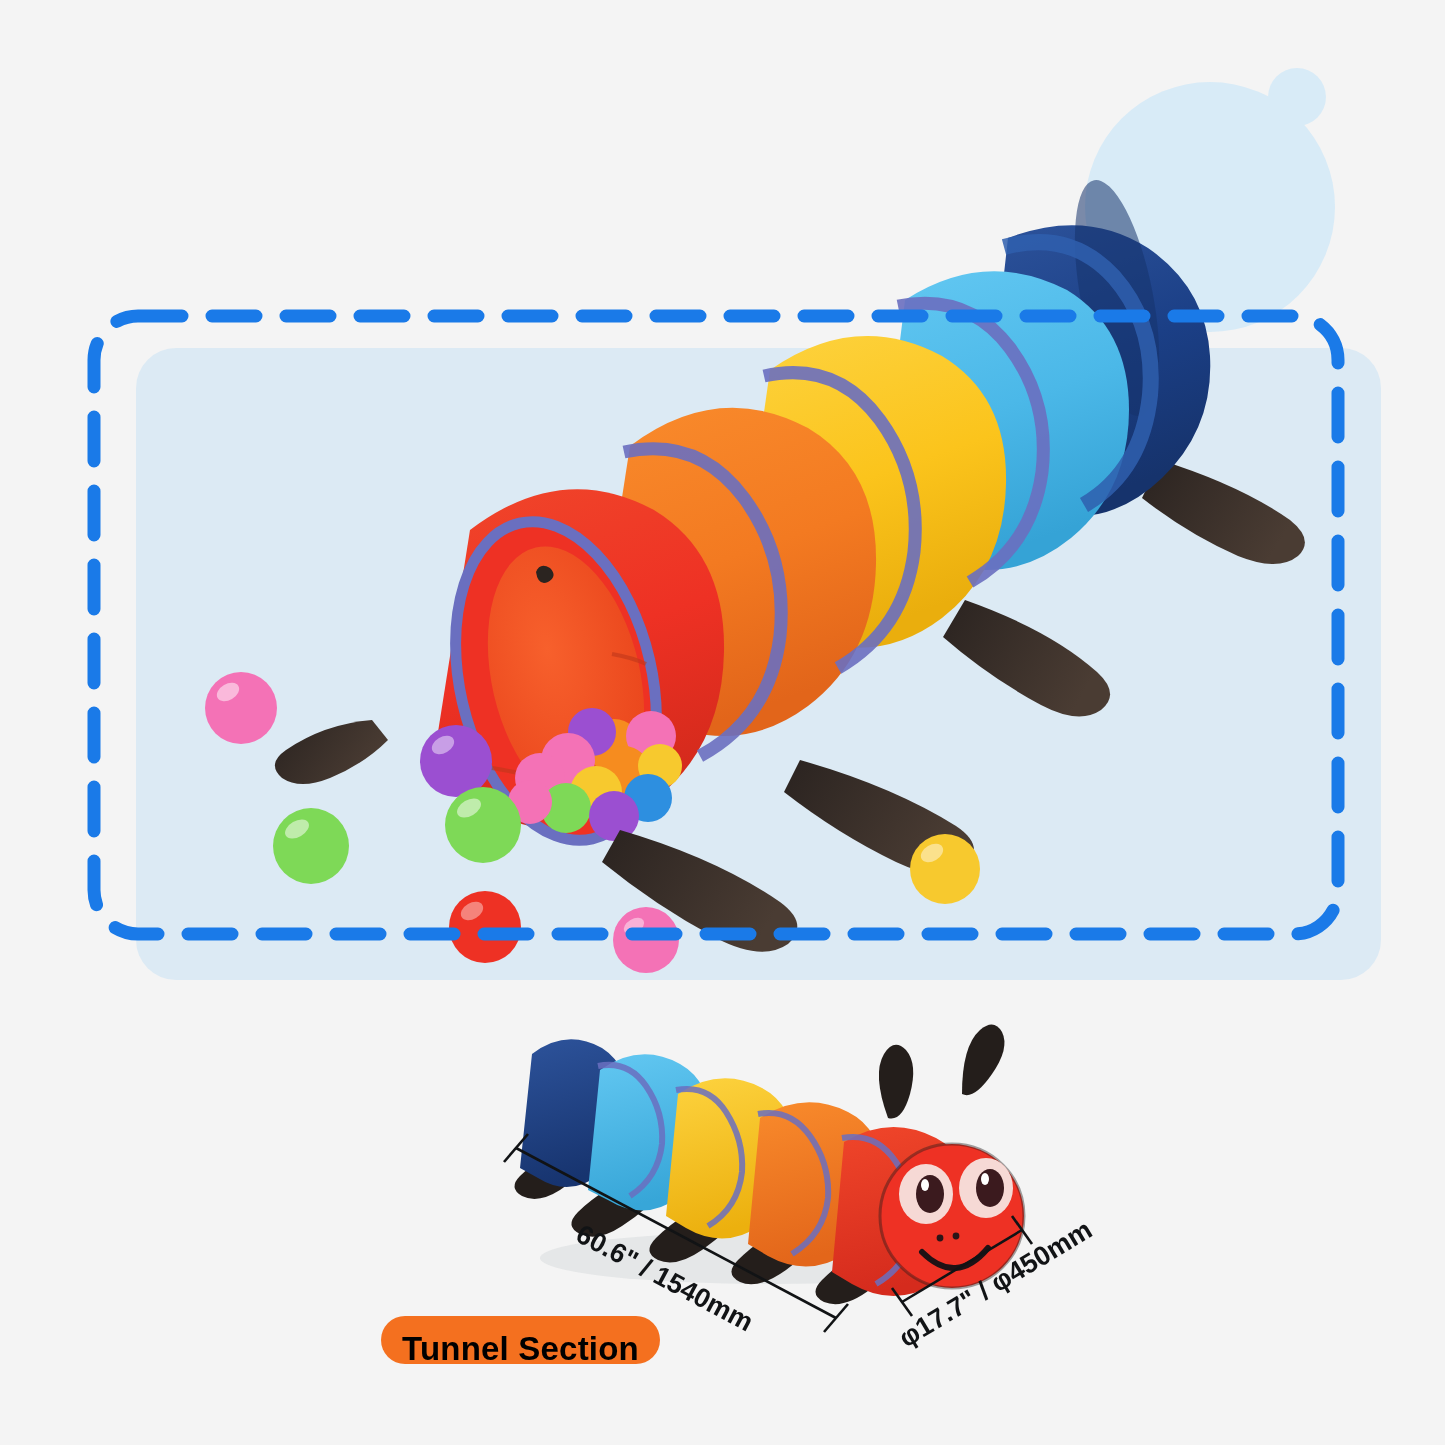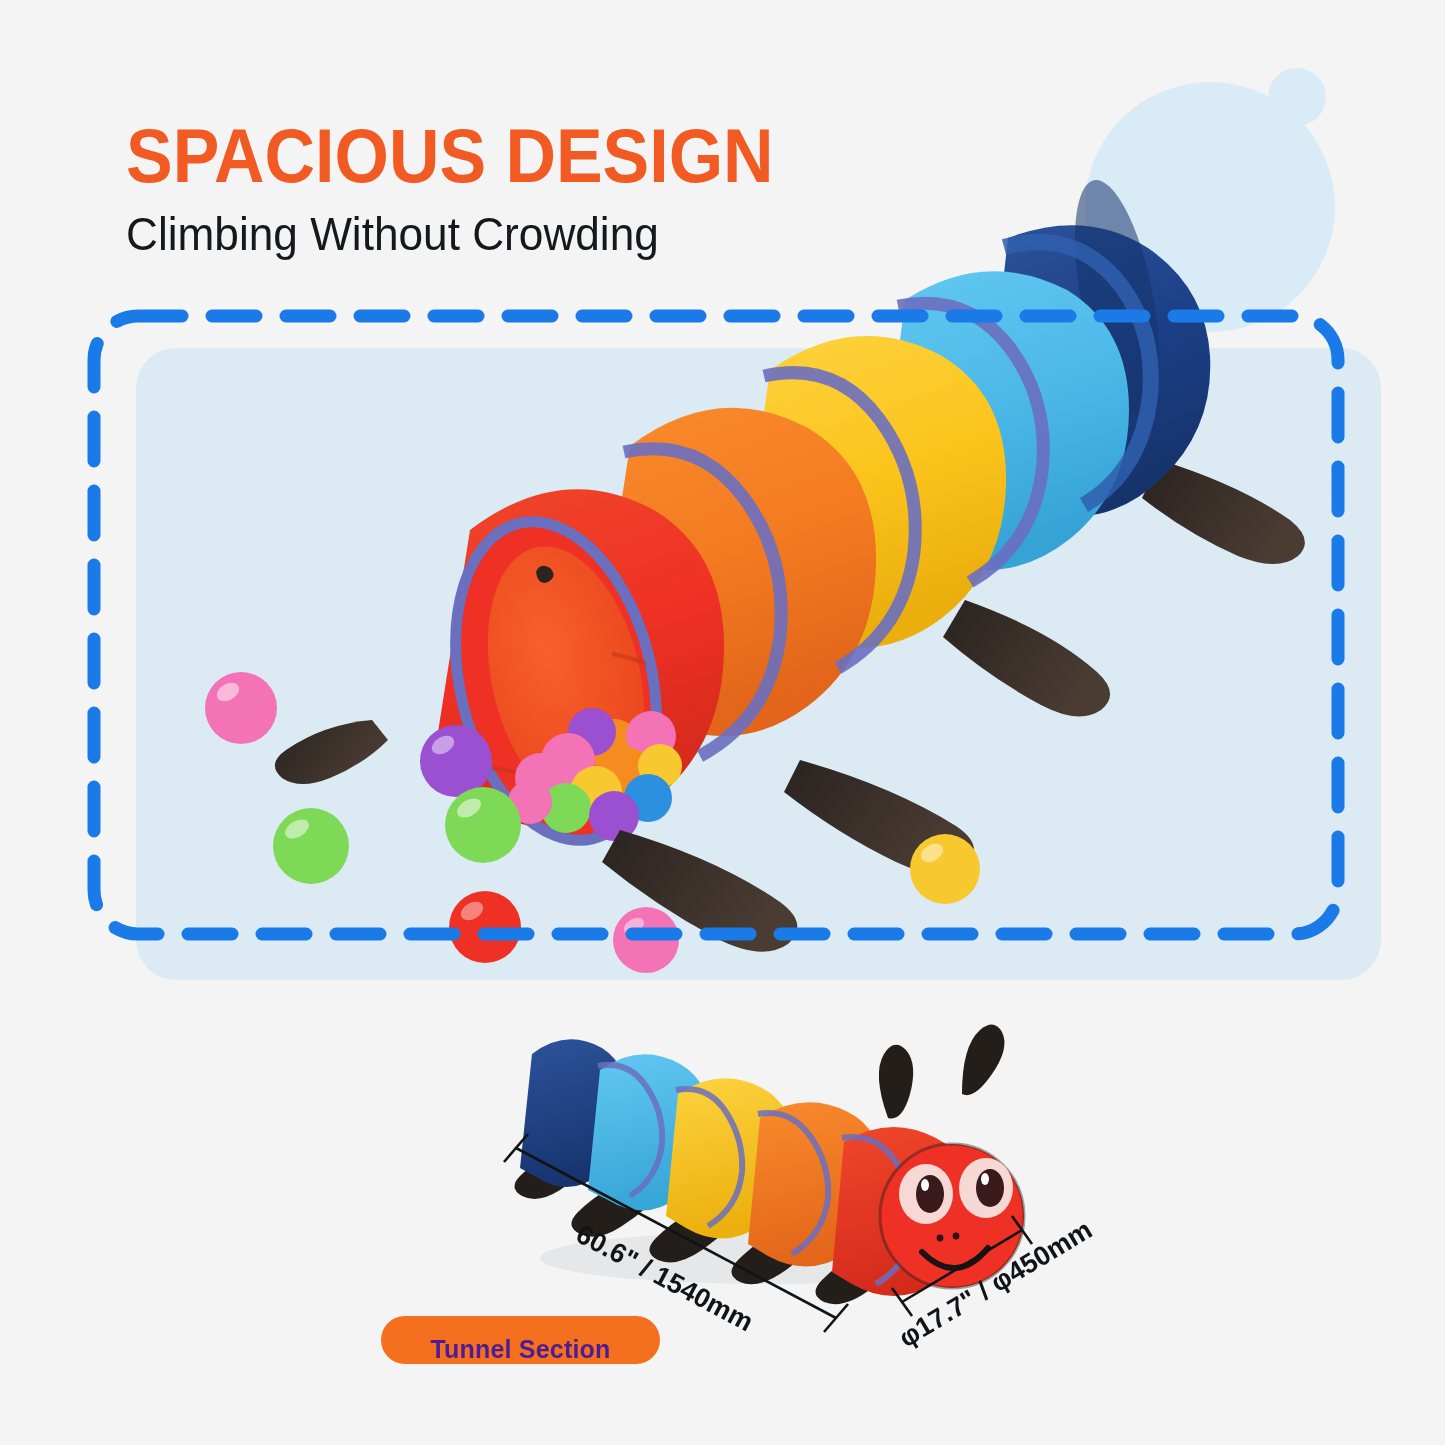--- a/index.html
+++ b/index.html
@@ -103,23 +103,23 @@
     width: 279px;
     height: 48px;
     background: #f4701f;
     border-radius: 24px;
     display: flex;
     align-items: center;
     justify-content: center;
   }
   #tunnel-pill-label {
     font-family: "Liberation Sans", sans-serif;
-    font-size: 25px;
+    font-size: 33px;
     font-weight: bold;
-    color: #4c1d95;
+    color: #000000;
     letter-spacing: 0.2px;
     margin-top: 18px;
   }
 
   
   #footnote {
     position: absolute;
     left: 50px;
     top: 1382px;
     font-family: "Liberation Sans", sans-serif;
@@ -131,24 +131,20 @@
 </head>
 <body>
 
 <div id="page">
 
   <div class="deco-circle" id="deco-big"></div>
   <div class="deco-circle" id="deco-small"></div>
 
   <div id="blue-panel"></div>
 
-  <div id="headline-block">
-    <h1 id="headline">SPACIOUS DESIGN</h1>
-    <p id="subtitle">Climbing Without Crowding</p>
-  </div>
 
   <div id="hero-art">
     <svg width="1445" height="980" viewBox="0 0 1445 980">
       <defs>
         <linearGradient id="segRed" x1="0" y1="0" x2="0.3" y2="1">
           <stop offset="0%" stop-color="#f0462a"></stop>
           <stop offset="55%" stop-color="#ee3124"></stop>
           <stop offset="100%" stop-color="#d42a1c"></stop>
         </linearGradient>
         <linearGradient id="segOrange" x1="0" y1="0" x2="0.3" y2="1">

